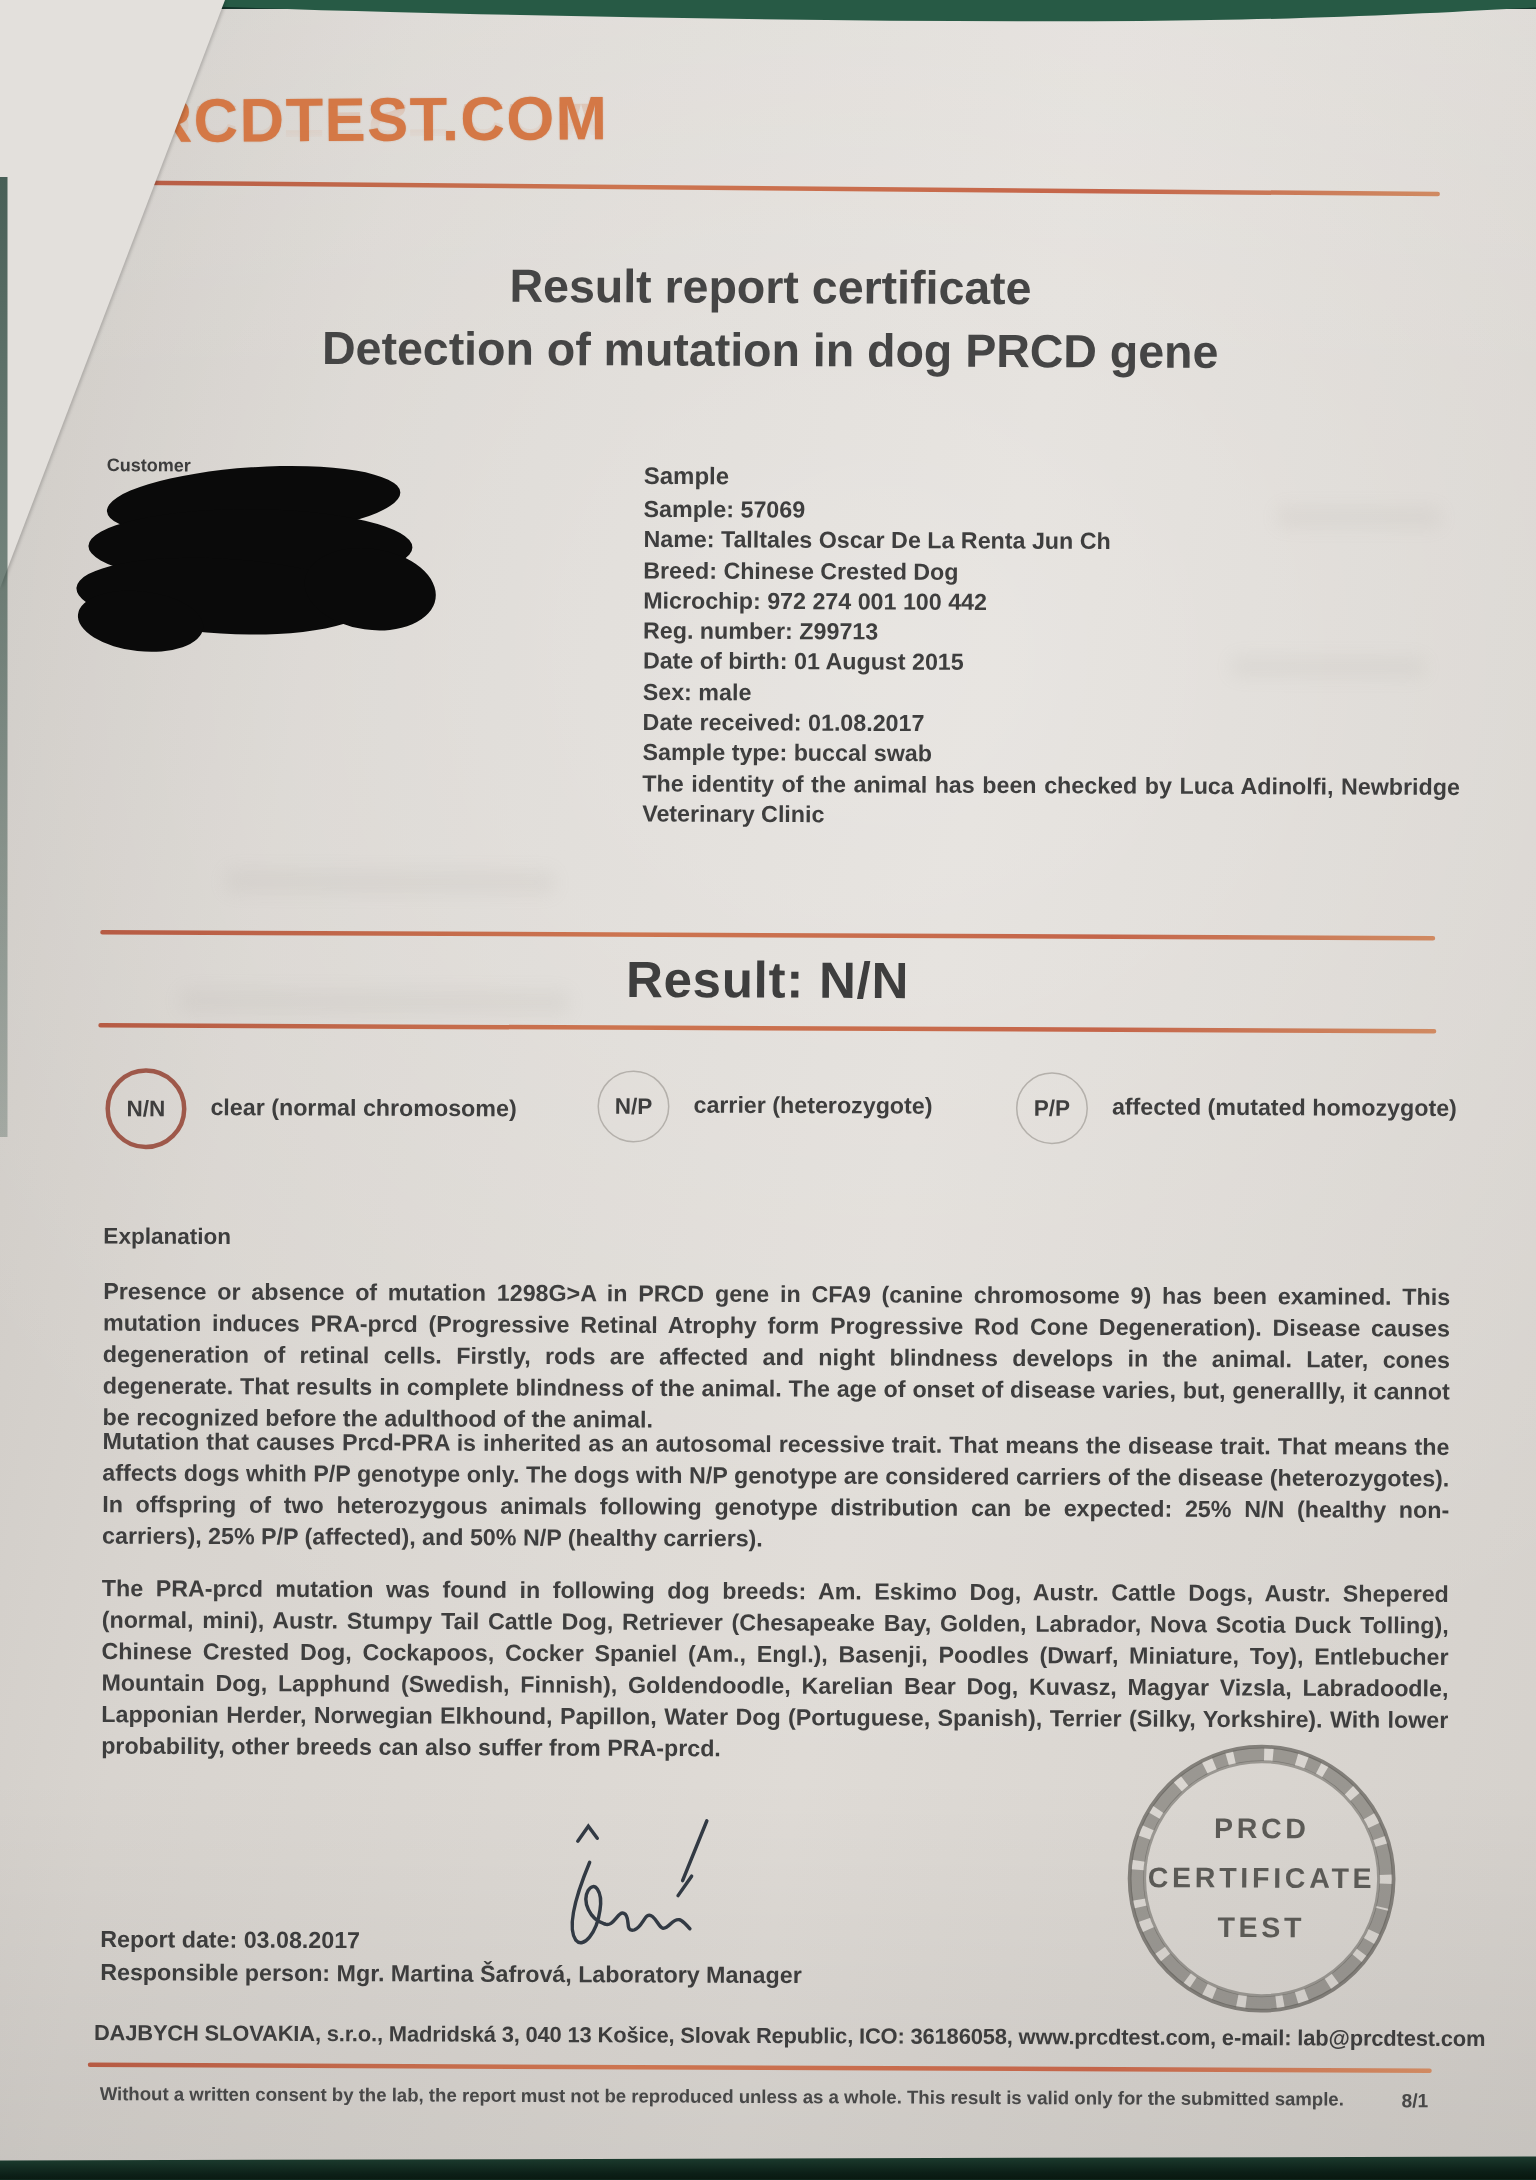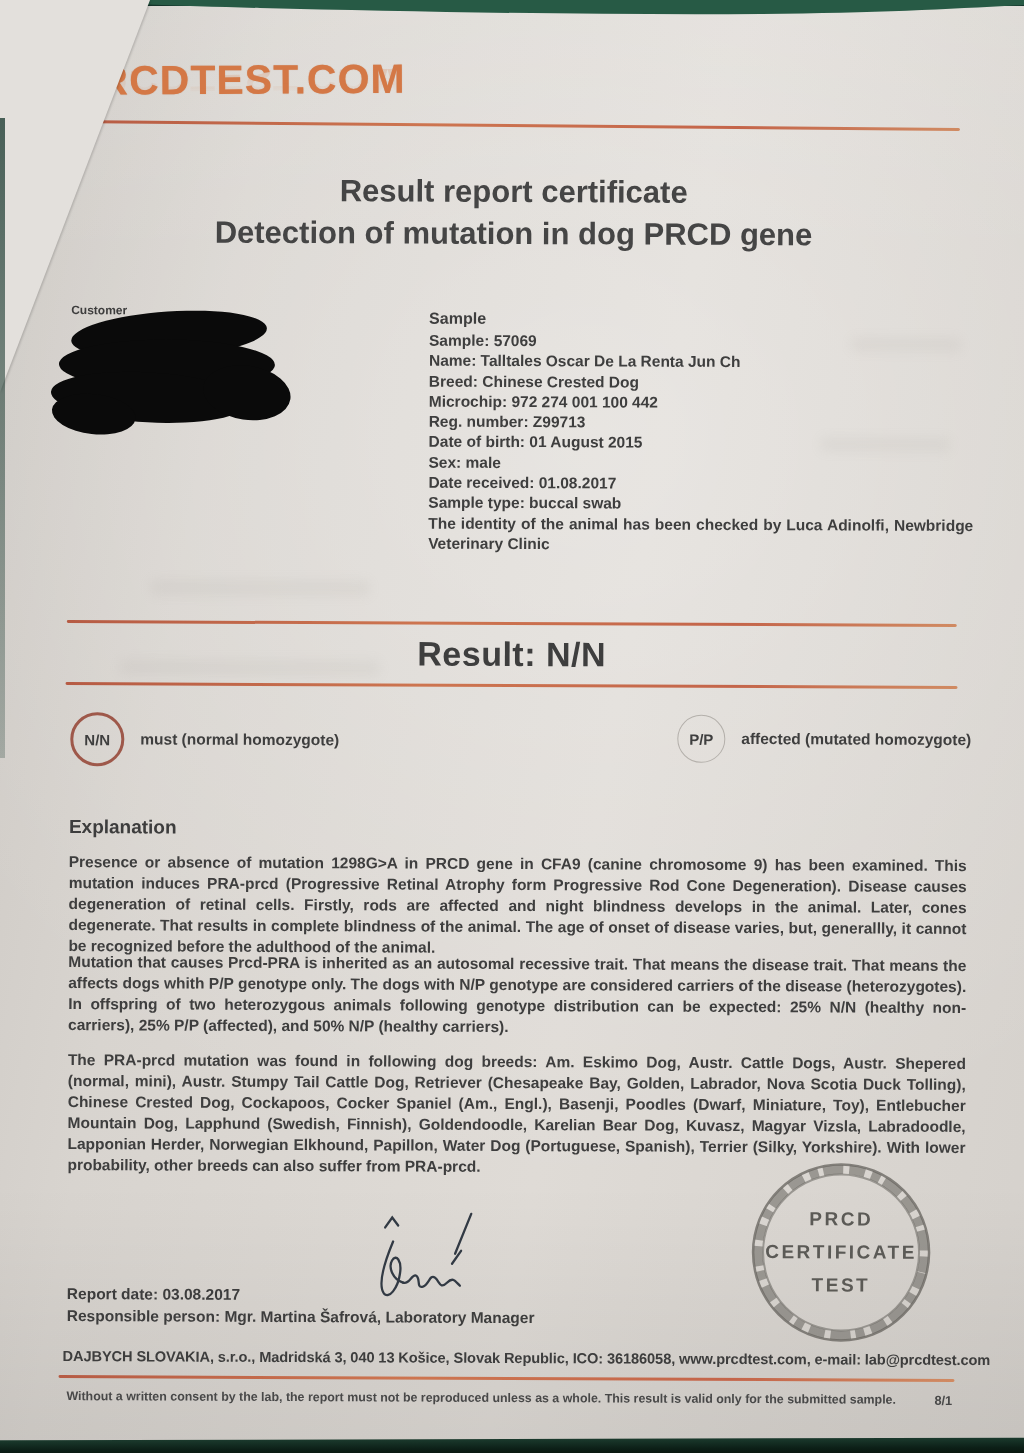--- a/index.html
+++ b/index.html
@@ -82,21 +82,21 @@
   .legend-pp{left:678px;}
   .badge{
     width:46px;height:46px;border-radius:50%;
     display:flex;align-items:center;justify-content:center;
     font-size:15px;font-weight:700;color:#3e3e3e;flex:0 0 auto;
   }
   .badge-selected{border:3px solid #9e584a;width:48px;height:48px;text-align:right;}
   .badge-plain{border:1.5px solid #b4b0ab;}
   .legend-label{margin-left:16px;font-size:15.5px;font-weight:600;color:#3e3e3e;white-space:nowrap;}
 
-  .explanation-heading{position:absolute;left:70px;top:812px;font-size:19px;font-weight:700;color:#3d3d3d;}
+  .explanation-heading{position:absolute;left:70px;top:812px;font-size:15px;font-weight:700;color:#3d3d3d;}
   .para{position:absolute;left:70px;width:898px;text-align:justify;font-size:15.5px;font-weight:600;line-height:21px;color:#3e3e3e;}
   .para1{top:847px;}
   .para2{top:947px;}
   .para3{top:1045px;}
 
   .report-date{position:absolute;left:70px;top:1281px;font-size:15.5px;font-weight:700;color:#3d3d3d;}
   .responsible{position:absolute;left:70px;top:1303px;font-size:15.5px;font-weight:700;color:#3d3d3d;}
   .company-line{position:absolute;left:66px;top:1344px;font-size:14.6px;font-weight:700;color:#3d3d3d;white-space:nowrap;letter-spacing:-0.1px;}
   .disclaimer{position:absolute;left:70px;top:1385px;font-size:12.4px;font-weight:600;color:#484848;}
   .page-number{position:absolute;left:938px;top:1385px;font-size:12.8px;font-weight:600;color:#484848;}
@@ -150,21 +150,25 @@
       <div class="sample-line">Sample type: buccal swab</div>
       <div class="sample-identity">The identity of the animal has been checked by Luca Adinolfi, Newbridge Veterinary Clinic</div>
     </div>
 
     <div class="rule rule-result-top"></div>
     <div class="result-heading">Result: N/N</div>
     <div class="rule rule-result-bottom"></div>
 
     <div class="legend-item legend-nn">
       <div class="badge badge-selected">N/N</div>
-      <div class="legend-label">must (normal homozygote)</div>
+      <div class="legend-label">clear (normal chromosome)</div>
+    </div>
+    <div class="legend-item legend-np">
+      <div class="badge badge-plain">N/P</div>
+      <div class="legend-label">carrier (heterozygote)</div>
     </div>
     <div class="legend-item legend-pp">
       <div class="badge badge-plain">P/P</div>
       <div class="legend-label">affected (mutated homozygote)</div>
     </div>
 
     <div class="explanation-heading">Explanation</div>
     <div class="para para1">Presence or absence of mutation 1298G&gt;A in PRCD gene in CFA9 (canine chromosome 9) has been examined. This mutation induces PRA-prcd (Progressive Retinal Atrophy form Progressive Rod Cone Degeneration). Disease causes degeneration of retinal cells. Firstly, rods are affected and night blindness develops in the animal. Later, cones degenerate. That results in complete blindness of the animal. The age of onset of disease varies, but, generallly, it cannot be recognized before the adulthood of the animal.</div>
     <div class="para para2">Mutation that causes Prcd-PRA is inherited as an autosomal recessive trait. That means the disease trait. That means the affects dogs whith P/P genotype only. The dogs with N/P genotype are considered carriers of the disease (heterozygotes). In offspring of two heterozygous animals following genotype distribution can be expected: 25% N/N (healthy non-carriers), 25% P/P (affected), and 50% N/P (healthy carriers).</div>
     <div class="para para3">The PRA-prcd mutation was found in following dog breeds: Am. Eskimo Dog, Austr. Cattle Dogs, Austr. Shepered (normal, mini), Austr. Stumpy Tail Cattle Dog, Retriever (Chesapeake Bay, Golden, Labrador, Nova Scotia Duck Tolling), Chinese Crested Dog, Cockapoos, Cocker Spaniel (Am., Engl.), Basenji, Poodles (Dwarf, Miniature, Toy), Entlebucher Mountain Dog, Lapphund (Swedish, Finnish), Goldendoodle, Karelian Bear Dog, Kuvasz, Magyar Vizsla, Labradoodle, Lapponian Herder, Norwegian Elkhound, Papillon, Water Dog (Portuguese, Spanish), Terrier (Silky, Yorkshire). With lower probability, other breeds can also suffer from PRA-prcd.</div>

